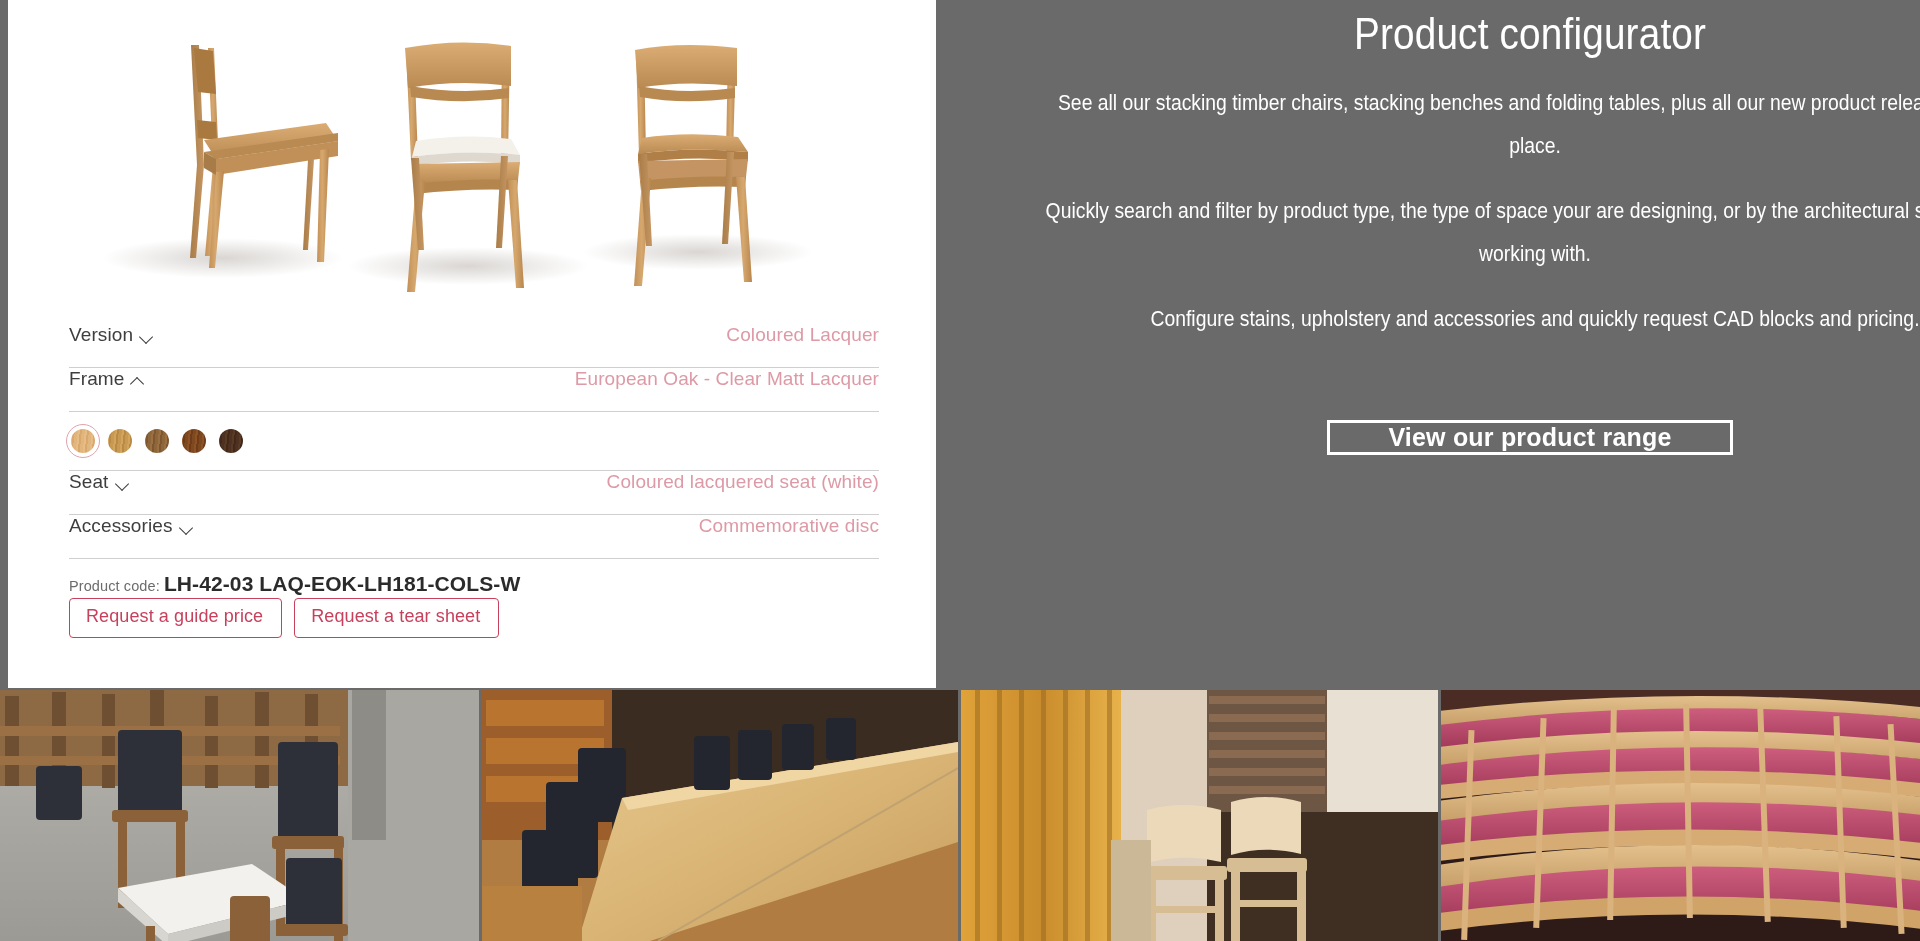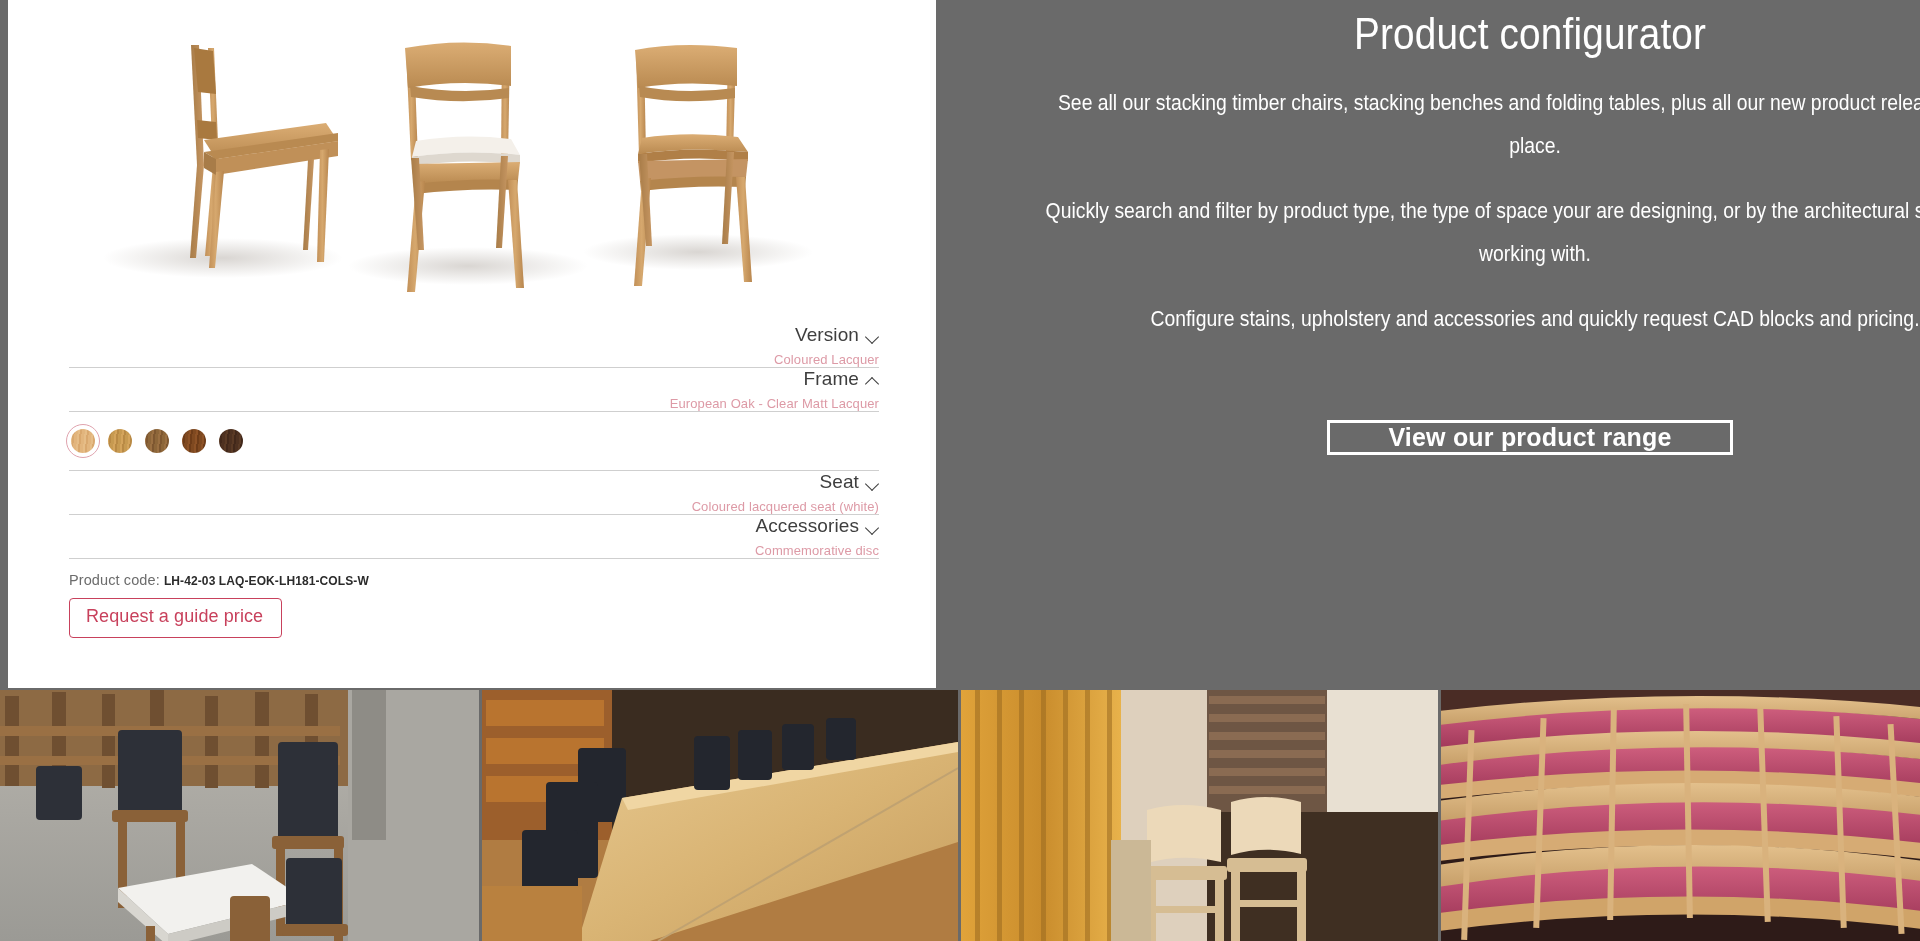--- a/index.html
+++ b/index.html
@@ -52,23 +52,22 @@
   .options {
     position: absolute;
     left: 61px; top: 324px;
     width: 810px;
   }
   .opt-row {
     position: relative;
     height: 43px;
     border-bottom: 1px solid #cfcfcf;
     display: flex;
-    align-items: flex-end;
+    align-items: flex-start;
     justify-content: space-between;
-    flex-direction: column;
   }
   .opt-left {
     display: flex;
     align-items: center;
     gap: 7px;
     font-size: 19px;
     color: #3e3e3e;
     letter-spacing: .1px;
     font-weight: 400;
   }
@@ -85,21 +84,21 @@
     width: 9px; height: 9px;
     border-right: 1.7px solid #3e3e3e;
     border-bottom: 1.7px solid #3e3e3e;
     transform: rotate(45deg);
   }
   .chev.up::before {
     top: 5px;
     transform: rotate(-135deg);
   }
   .opt-value {
-    font-size: 13px;
+    font-size: 19px;
     color: #dd9aa6;
     letter-spacing: .1px;
     white-space: nowrap;
   }
 
   
   .swatch-row {
     height: 58px;
     border-bottom: 1px solid #cfcfcf;
     display: flex;
@@ -128,21 +127,21 @@
     position: absolute;
     left: 61px; top: 572px;
     font-size: 14.5px;
     color: #6c6c6c;
     letter-spacing: .1px;
     white-space: nowrap;
   }
   .product-code b {
     color: #2b2b2b;
     font-weight: 700;
-    font-size: 12px;
+    font-size: 21px;
   }
 
   
   .req-buttons {
     position: absolute;
     left: 61px; top: 598px;
     display: flex;
     gap: 12px;
   }
   .req-btn {
@@ -367,20 +366,21 @@
       </div>
     </div>
 
     <div class="product-code">
       <span>Product code:</span>
       <b>LH-42-03 LAQ-EOK-LH181-COLS-W</b>
     </div>
 
     <div class="req-buttons">
       <button class="req-btn">Request a guide price</button>
+      <button class="req-btn">Request a tear sheet</button>
     </div>
   </div>
 
   <div class="hero">
     <div class="hero-title">Product configurator</div>
     <div class="hero-body">
       <p class="hero-p">See all our stacking timber chairs, stacking benches and folding tables, plus all our new product releases in one place.</p>
       <p class="hero-p">Quickly search and filter by product type, the type of space your are designing, or by the architectural style you are working with.</p>
       <p class="hero-p">Configure stains, upholstery and accessories and quickly request CAD blocks and pricing.</p>
     </div>

